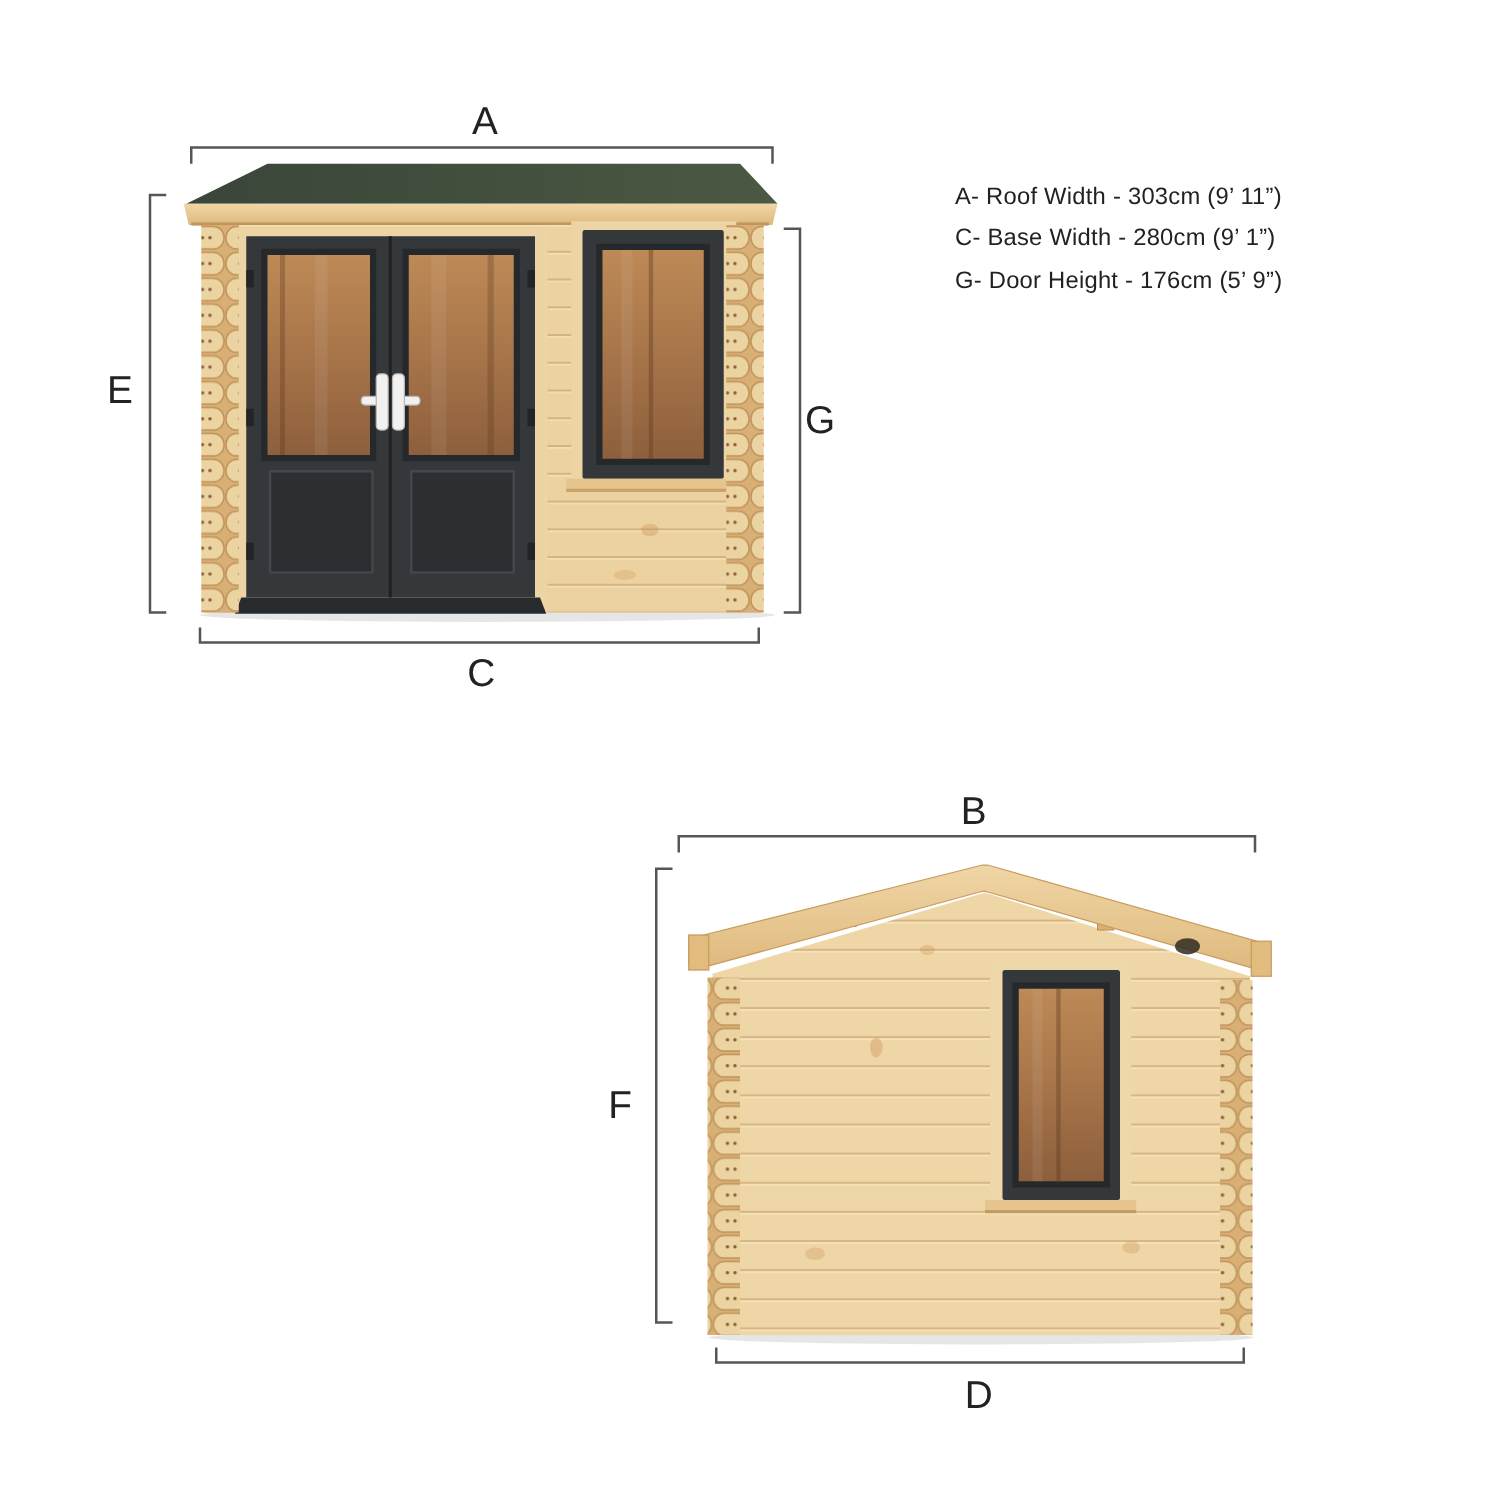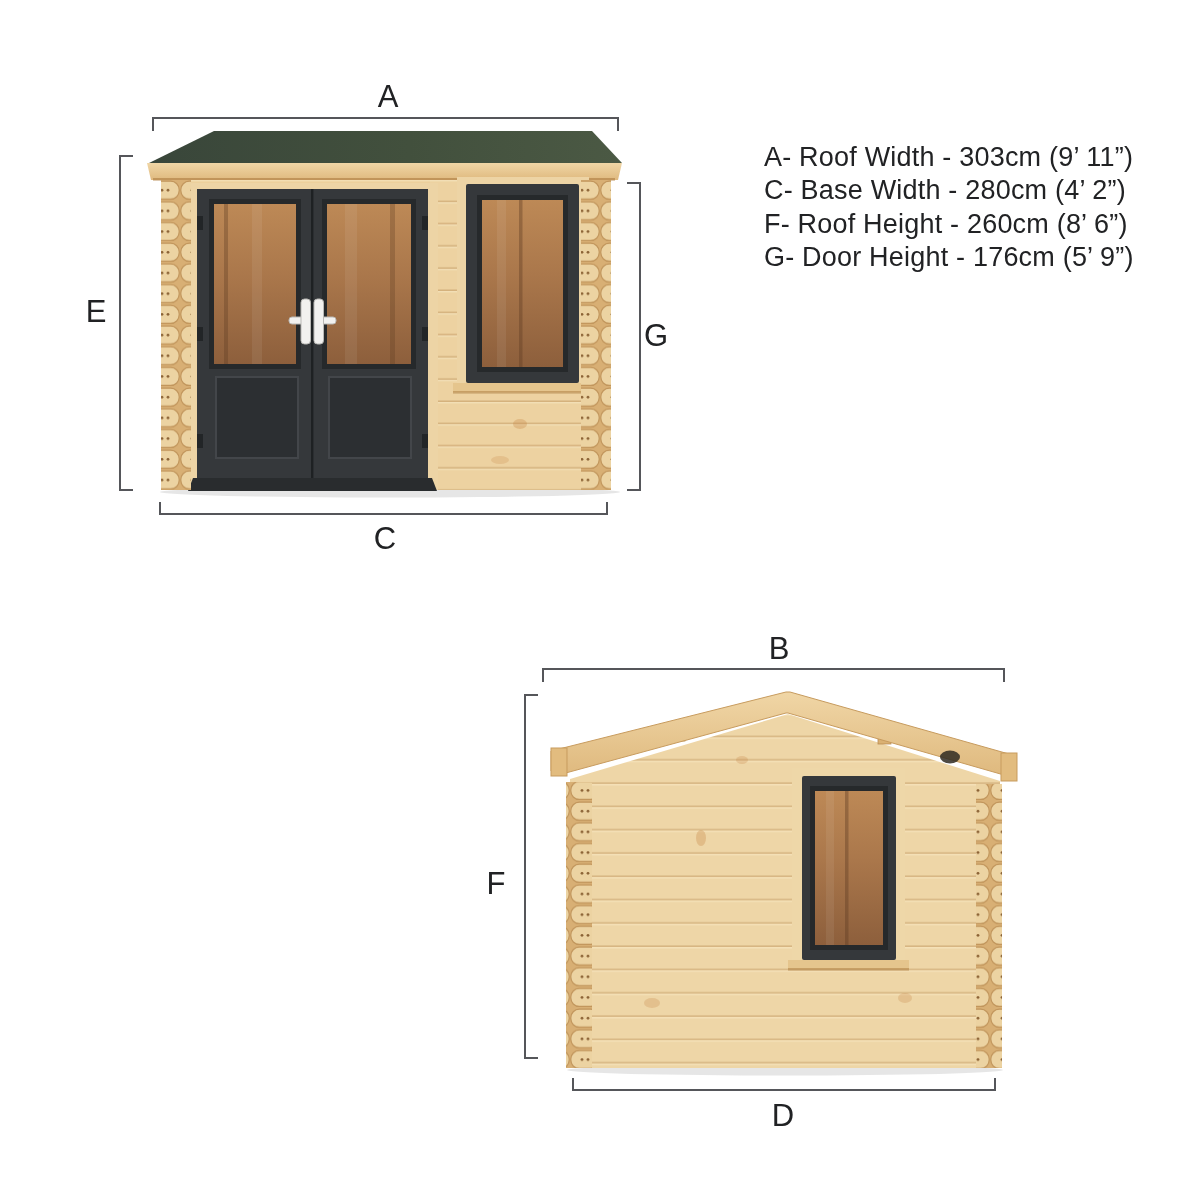--- a/index.html
+++ b/index.html
@@ -1,20 +1,20 @@
 <!DOCTYPE html>
 <html><head>
 <meta charset="utf-8">
 <style>
   html,body{margin:0;padding:0;background:#ffffff;}
   .stage{position:relative;width:1200px;height:1200px;background:#ffffff;overflow:hidden;
          font-family:"Liberation Sans","DejaVu Sans",sans-serif;}
   .stage svg{position:absolute;left:0;top:0;}
   .dim-letter{font-family:"Liberation Sans","DejaVu Sans",sans-serif;font-size:31px;fill:#212224;}
-  .legend{position:absolute;left:764px;top:141px;color:#212224;font-size:27px;line-height:33.4px;
+  .legend{position:absolute;left:764px;top:141px;color:#212224;font-size:19px;line-height:33.4px;
           white-space:nowrap;letter-spacing:0.2px;}
   .legend-line{height:33.4px;}
 </style>
 </head>
 <body>
 
 <div class="stage">
 
 <svg width="1200" height="1200" viewBox="0 0 1200 1200">
   <defs>
@@ -166,18 +166,17 @@
       <path d="M573,1078 L573,1090 L995,1090 L995,1078"></path>
     </g>
     <text class="dim-letter" x="779" y="659" text-anchor="middle">B</text>
     <text class="dim-letter" x="496" y="894" text-anchor="middle">F</text>
     <text class="dim-letter" x="783" y="1126" text-anchor="middle">D</text>
   </g>
 </svg>
 
   <div class="legend">
     <div class="legend-line">A- Roof Width - 303cm (9’ 11”)</div>
-    <div class="legend-line">C- Base Width - 280cm (4’ 2”)</div>
-    <div class="legend-line">F- Roof Height - 260cm (8’ 6”)</div>
+    <div class="legend-line">C- Base Width - 280cm (9’ 1”)</div>
     <div class="legend-line">G- Door Height - 176cm (5’ 9”)</div>
   </div>
 
 </div>
 
 </body></html>

